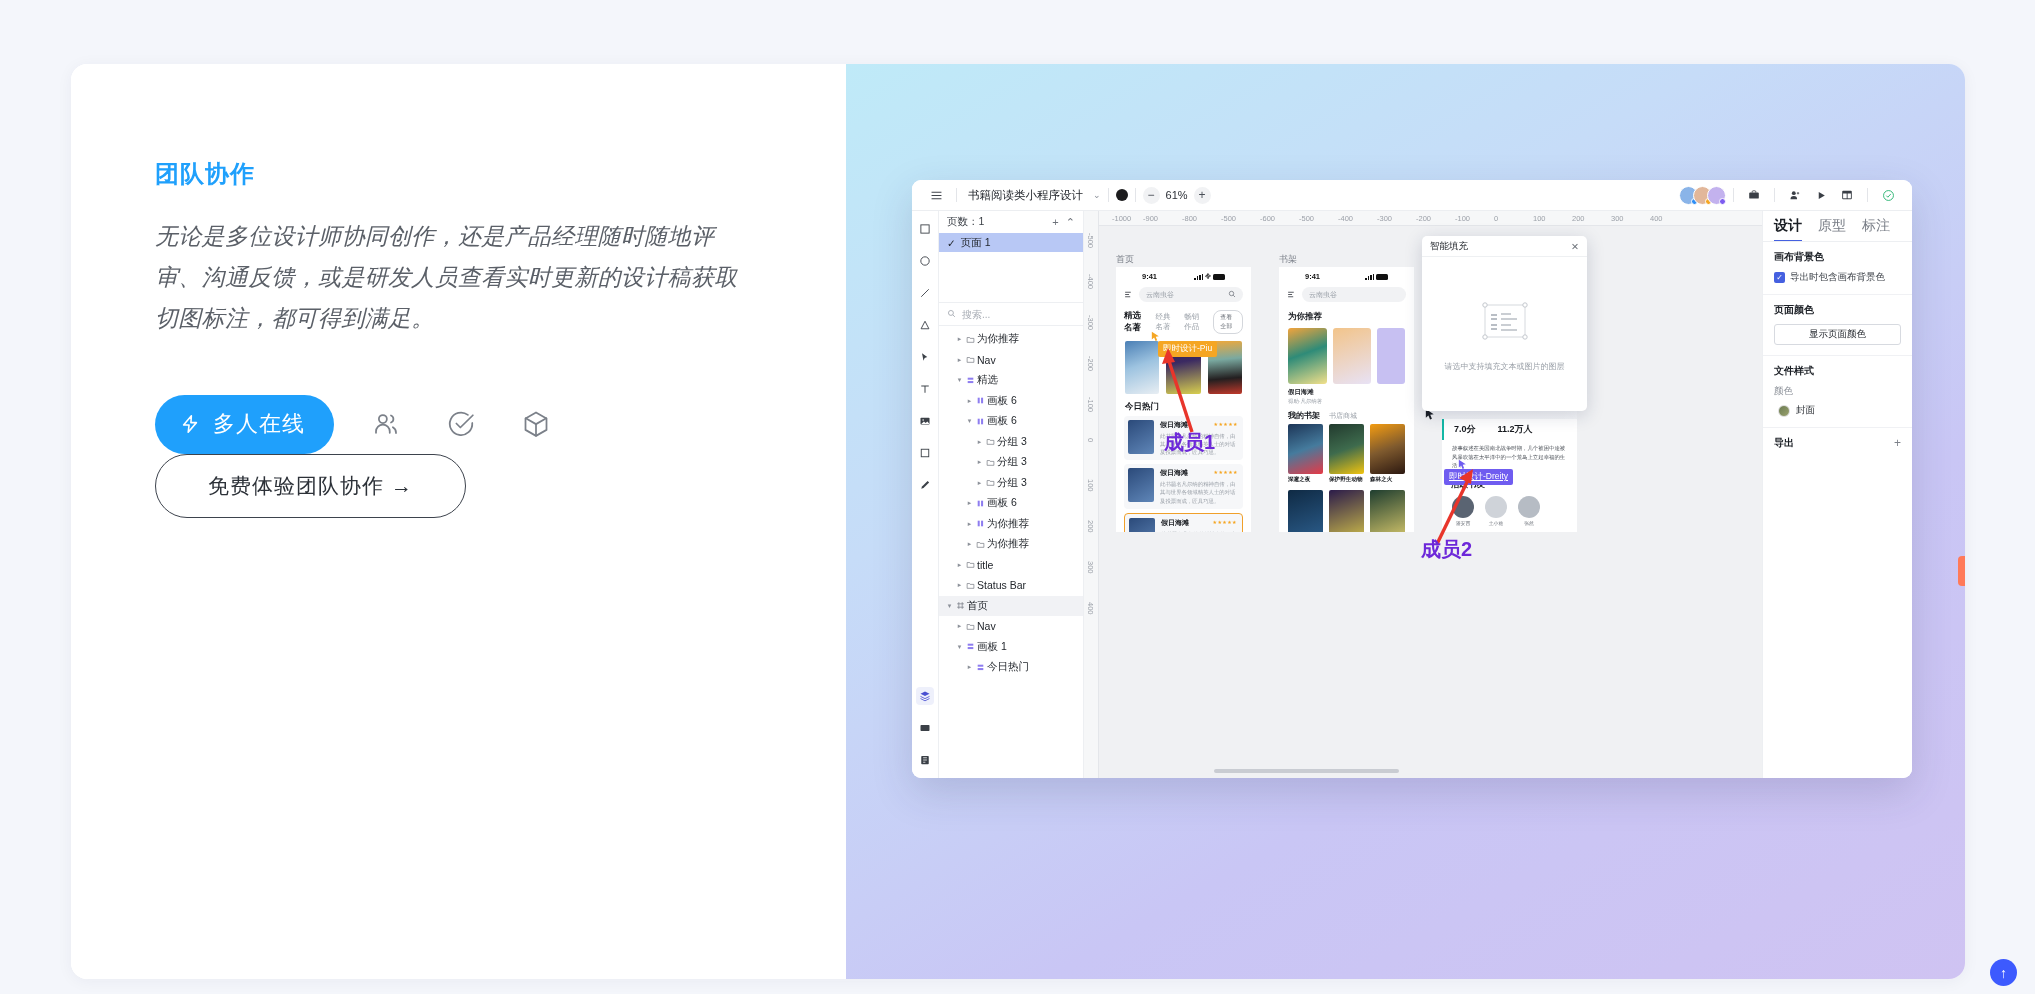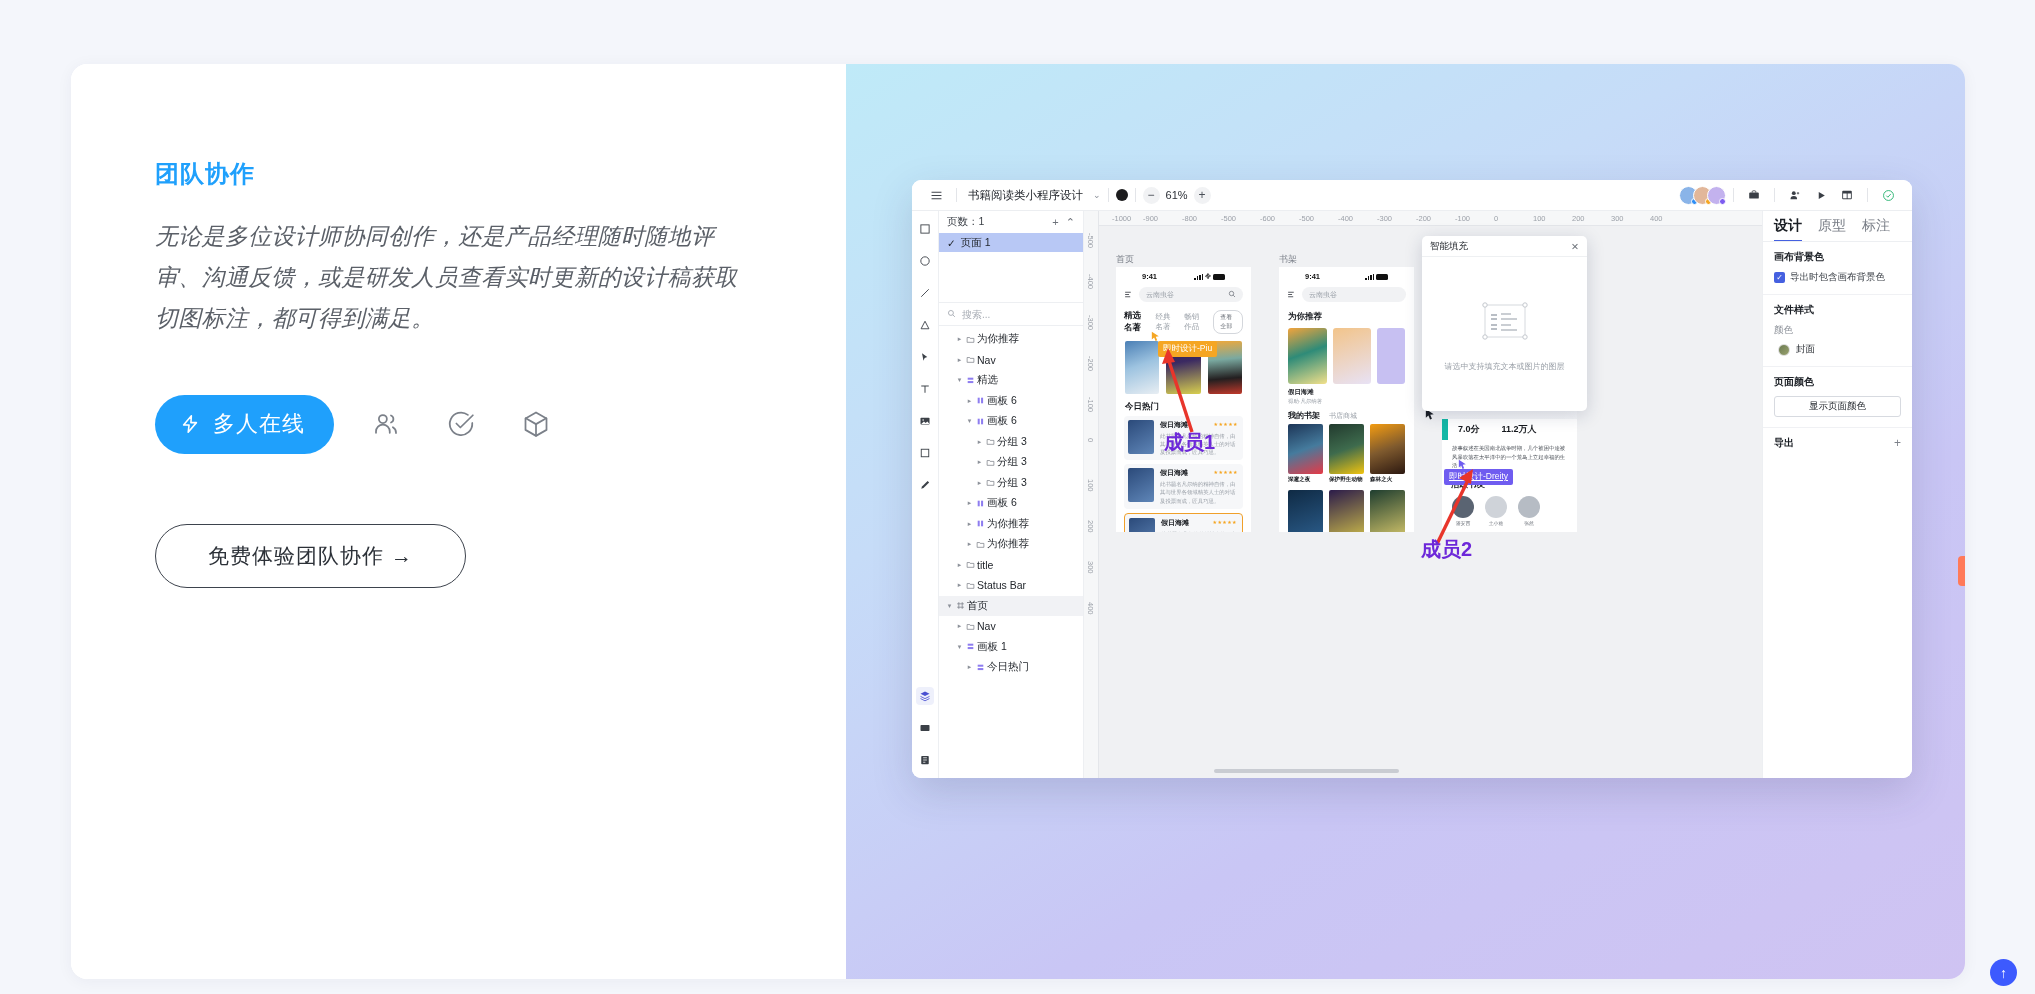--- a/index.html
+++ b/index.html
@@ -77,21 +77,20 @@
   .pill svg { display: block; }
   .ico-btn {
     width: 46px; height: 46px;
     display: inline-flex;
     align-items: center;
     justify-content: center;
     cursor: pointer;
     color: #7b8089;
   }
   .outline-cta {
-    margin-top: 70px;
     width: 311px; height: 64px;
     border: 1.5px solid #3d434d;
     border-radius: 34px;
     background: transparent;
     color: #2c3138;
     font-size: 21px;
     cursor: pointer;
     font-family: inherit;
     letter-spacing: 1px;
     display: block;
@@ -797,21 +796,21 @@
             <div style="display:flex;gap:6px;padding:6px 9px 0">
               <div style="width:36px;height:48px;border-radius:2px;background:linear-gradient(160deg,#0f2a44,#2b5c8a)"></div>
               <div style="width:36px;height:48px;border-radius:2px;background:linear-gradient(160deg,#2b1b4a,#c9b84a)"></div>
               <div style="width:36px;height:48px;border-radius:2px;background:linear-gradient(160deg,#1e3d2f,#d2c46a)"></div>
             </div>
 
           </div>
 
           <div class="phone" style="left:358px; top:56px; width:135px; height:265px;">
             <div style="height:152px;background:linear-gradient(160deg,#e8eaf0,#f5f6f8)"></div>
-            <div style="display:flex;gap:22px;padding:4px 10px;align-items:baseline;border-left:6px solid #14b8a6">
+            <div style="display:flex;gap:22px;padding:4px 10px;align-items:baseline;border-left:2px solid #14b8a6">
               <span style="font-size:9px;font-weight:bold;color:#16191e">7.0分</span>
               <span style="font-size:9px;font-weight:bold;color:#16191e">11.2万人</span>
             </div>
             <div style="font-size:5.4px;color:#4b5057;line-height:1.6;padding:4px 10px">故事叙述在美国南北战争时期，几个被困中途被风暴吹落在太平洋中的一个荒岛上立起幸福的生活；</div>
             <div class="sect-h">活跃书友</div>
             <div style="display:flex;gap:11px;padding:2px 10px">
               <div style="text-align:center">
                 <div style="width:22px;height:22px;border-radius:50%;background:#5a6472"></div>
                 <div style="font-size:4.8px;color:#6d727a;margin-top:2px">潘安西</div>
               </div>
@@ -893,31 +892,31 @@
             <span class="ins-tab">标注</span>
           </div>
           <div class="ins-sec">
             <div class="ins-h">画布背景色</div>
             <label class="ins-chk">
               <span class="cbx">✓</span>
               <span>导出时包含画布背景色</span>
             </label>
           </div>
           <div class="ins-sec">
+            <div class="ins-h">页面颜色</div>
+            <button class="ins-btn">显示页面颜色</button>
+          </div>
+          <div class="ins-sec">
             <div class="ins-h">文件样式</div>
             <div class="ins-sub">颜色</div>
             <div class="swatch-row">
               <span class="swatch" style="background:linear-gradient(135deg,#6b7b52,#9aa26e)"></span>
               <span>封面</span>
             </div>
           </div>
-          <div class="ins-sec">
-            <div class="ins-h">页面颜色</div>
-            <button class="ins-btn">显示页面颜色</button>
-          </div>
           <div class="ins-row">
             <span>导出</span>
             <span class="plus">+</span>
           </div>
         </div>
 
       </div>
     </div>
 
     <div class="edge-tab"></div>

